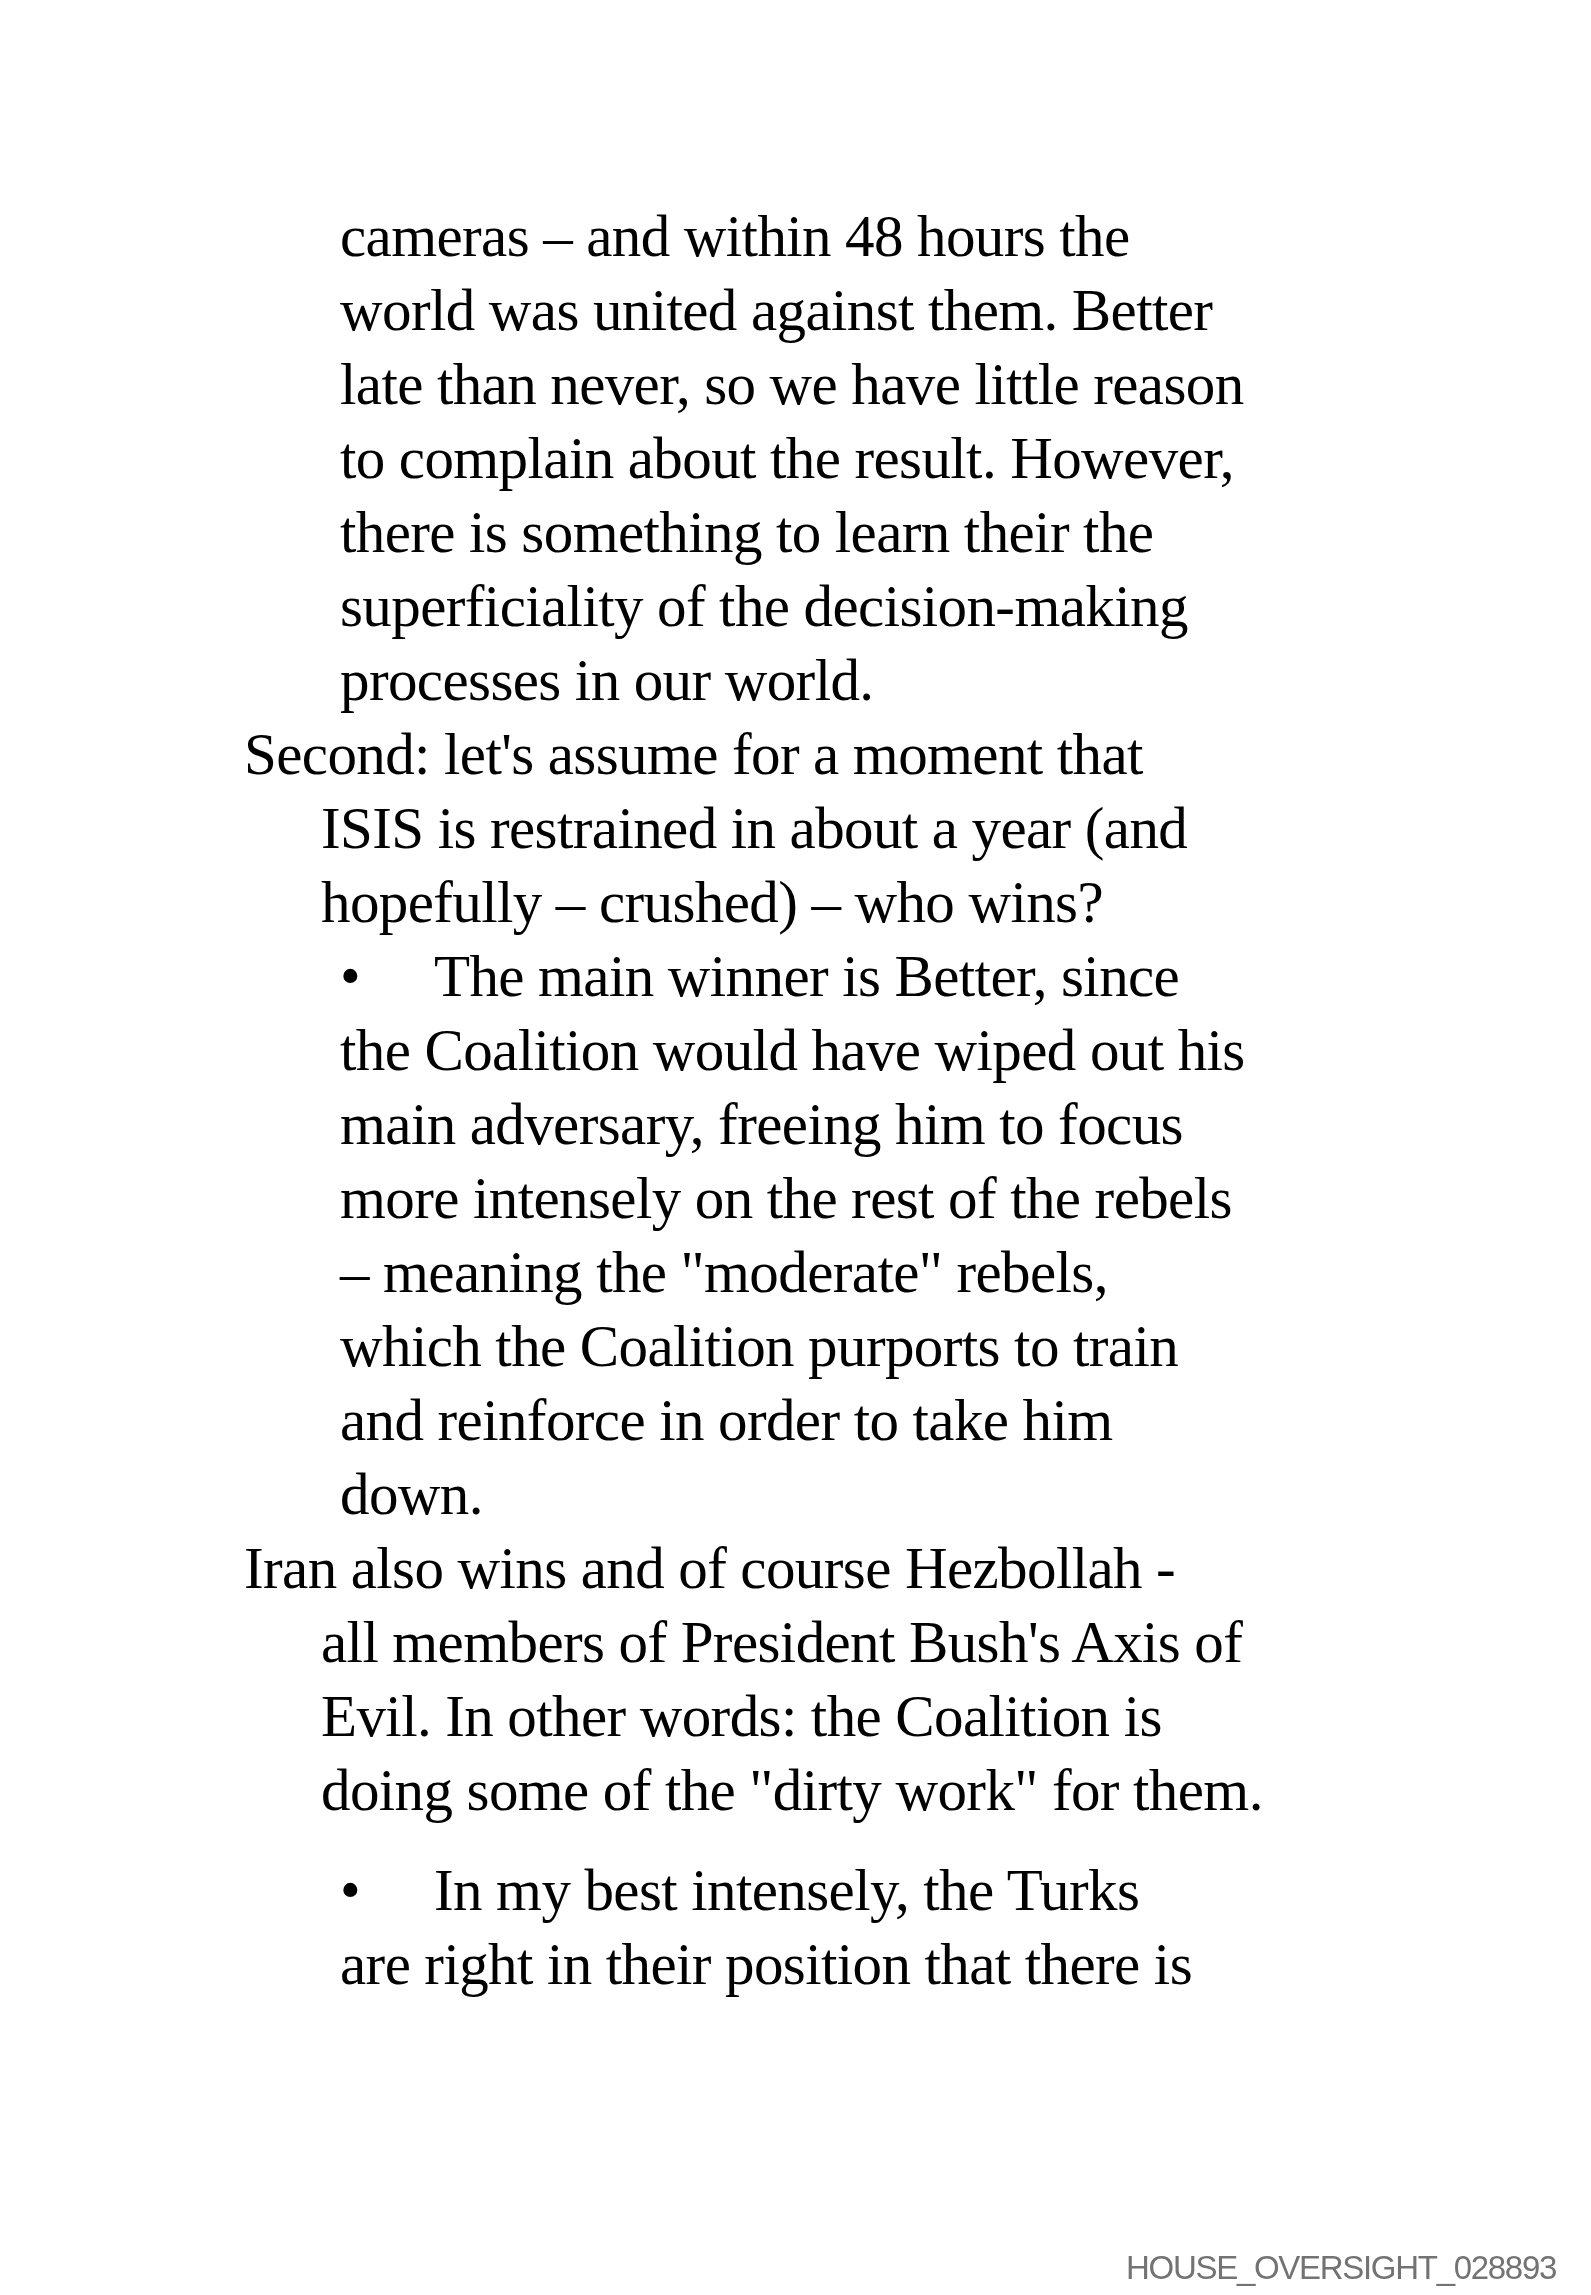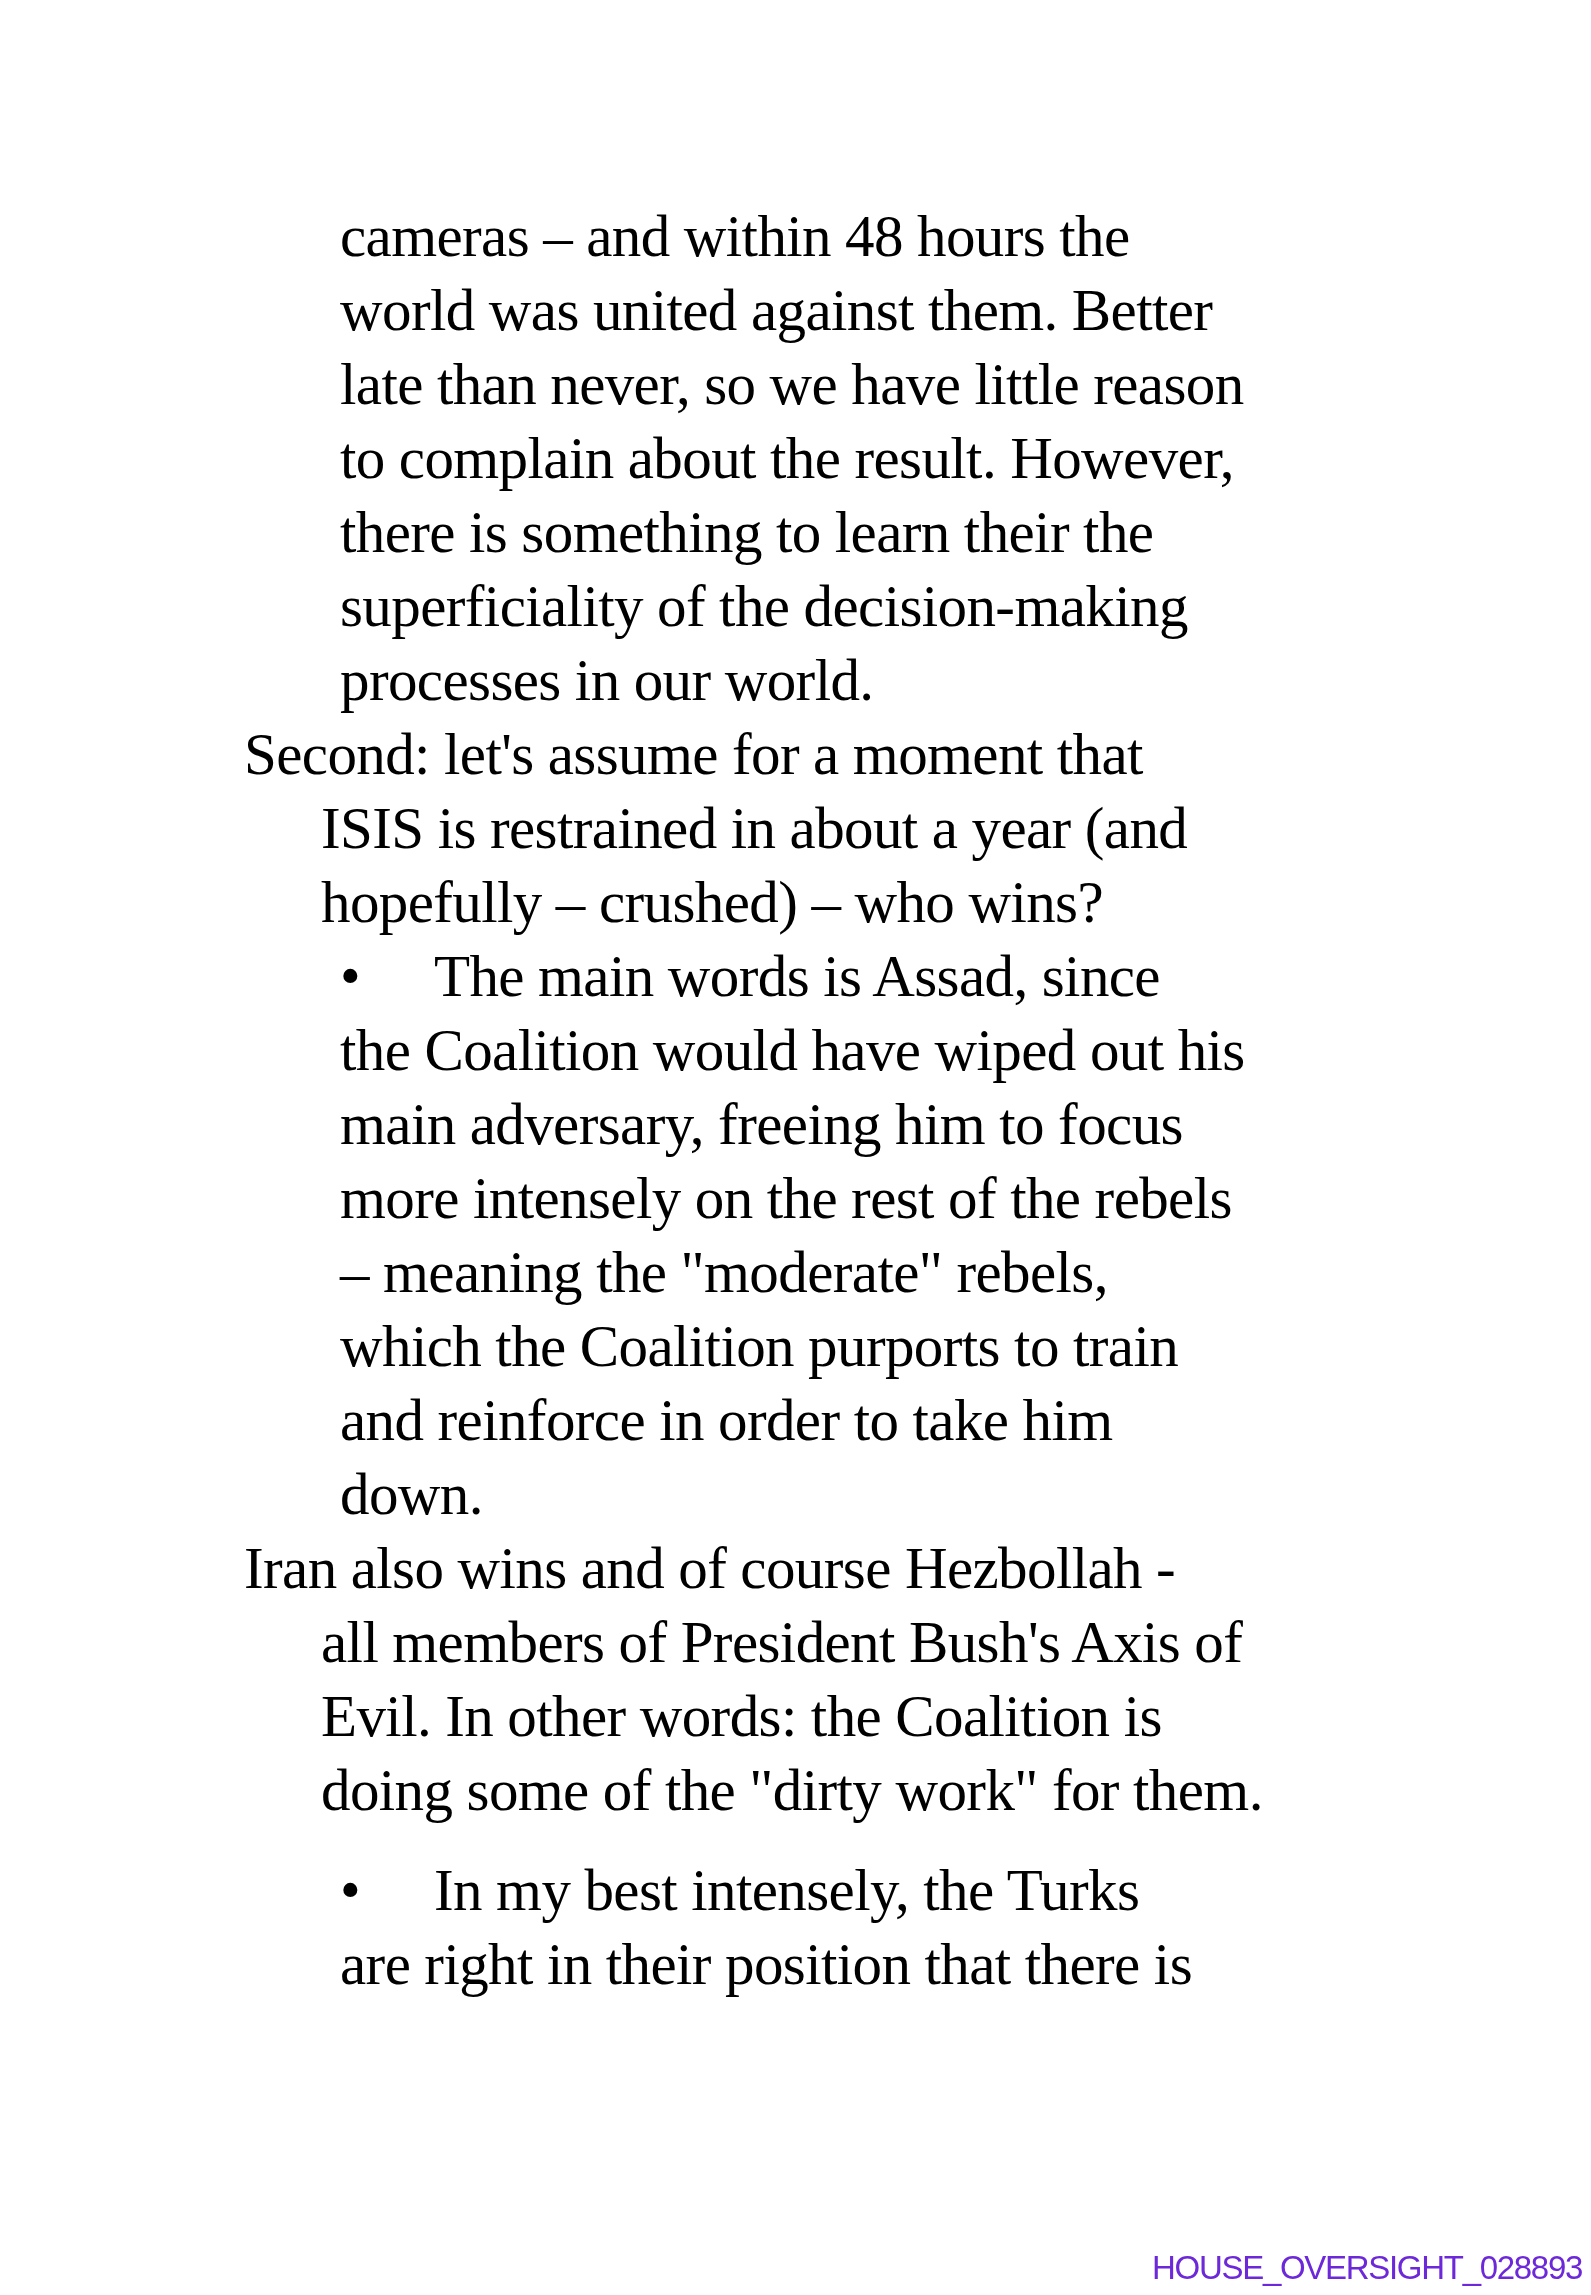--- a/index.html
+++ b/index.html
@@ -34,26 +34,26 @@
   .bullet-line { padding-left: 340px; }
   .bullet {
     display: inline-block;
     width: 94px;
     font-size: 59px;
   }
   .gap-before { margin-top: 26px; }
   .footer {
     position: absolute;
     top: 2251px;
-    right: 10px;
+    right: 36px;
     font-family: "Liberation Sans", "DejaVu Sans", sans-serif;
     font-size: 33px;
     letter-spacing: -1.3px;
     line-height: 1;
-    color: #6d28d9;
+    color: #737373;
   }
 </style>
 </head>
 <body>
 
 <div class="page">
   <div class="doc-body">
 
     <div class="line ind-a">cameras – and within 48 hours the</div>
     <div class="line ind-a">world was united against them. Better</div>
@@ -61,21 +61,21 @@
     <div class="line ind-a">to complain about the result. However,</div>
     <div class="line ind-a">there is something to learn their the</div>
     <div class="line ind-a">superficiality of the decision-making</div>
     <div class="line ind-a">processes in our world.</div>
 
     <div class="line ind-b">Second: let's assume for a moment that</div>
     <div class="line ind-c">ISIS is restrained in about a year (and</div>
     <div class="line ind-c">hopefully – crushed) – who wins?</div>
 
     <div class="line bullet-line">
-      <span class="bullet">•</span><span>The main words is Assad, since</span>
+      <span class="bullet">•</span><span>The main winner is Better, since</span>
     </div>
     <div class="line ind-a">the Coalition would have wiped out his</div>
     <div class="line ind-a">main adversary, freeing him to focus</div>
     <div class="line ind-a">more intensely on the rest of the rebels</div>
     <div class="line ind-a">– meaning the "moderate" rebels,</div>
     <div class="line ind-a">which the Coalition purports to train</div>
     <div class="line ind-a">and reinforce in order to take him</div>
     <div class="line ind-a">down.</div>
 
     <div class="line ind-b">Iran also wins and of course Hezbollah -</div>

